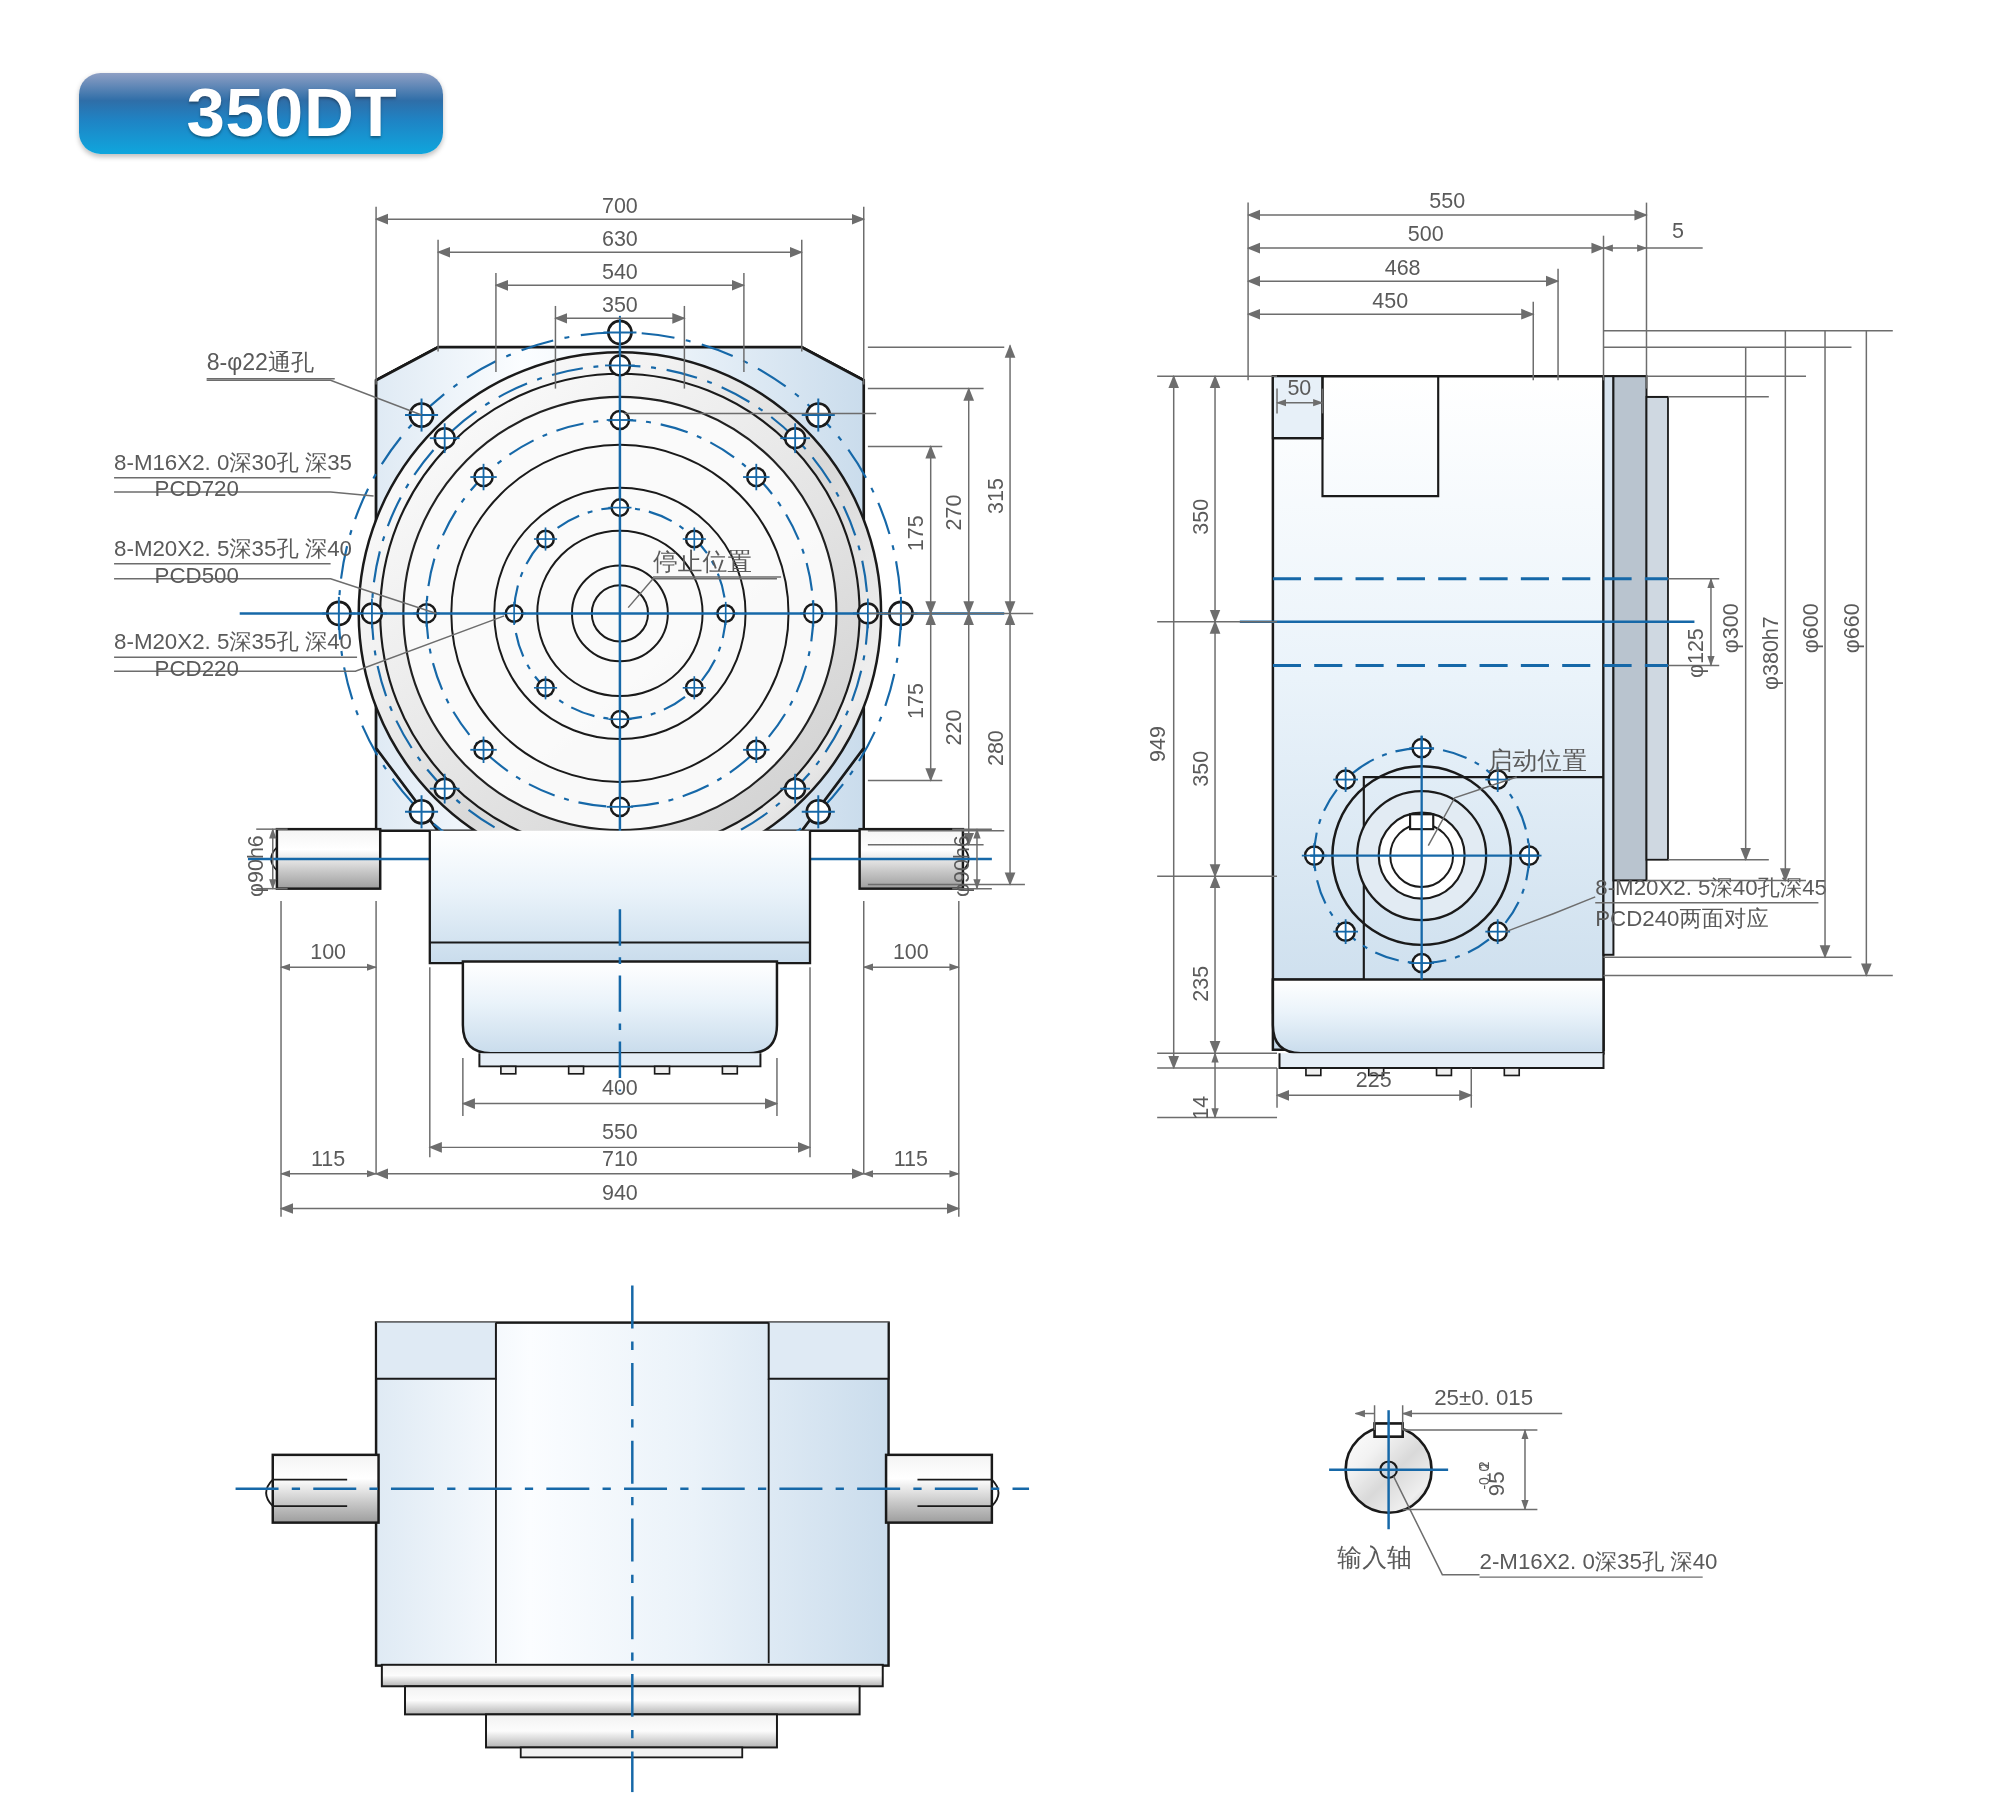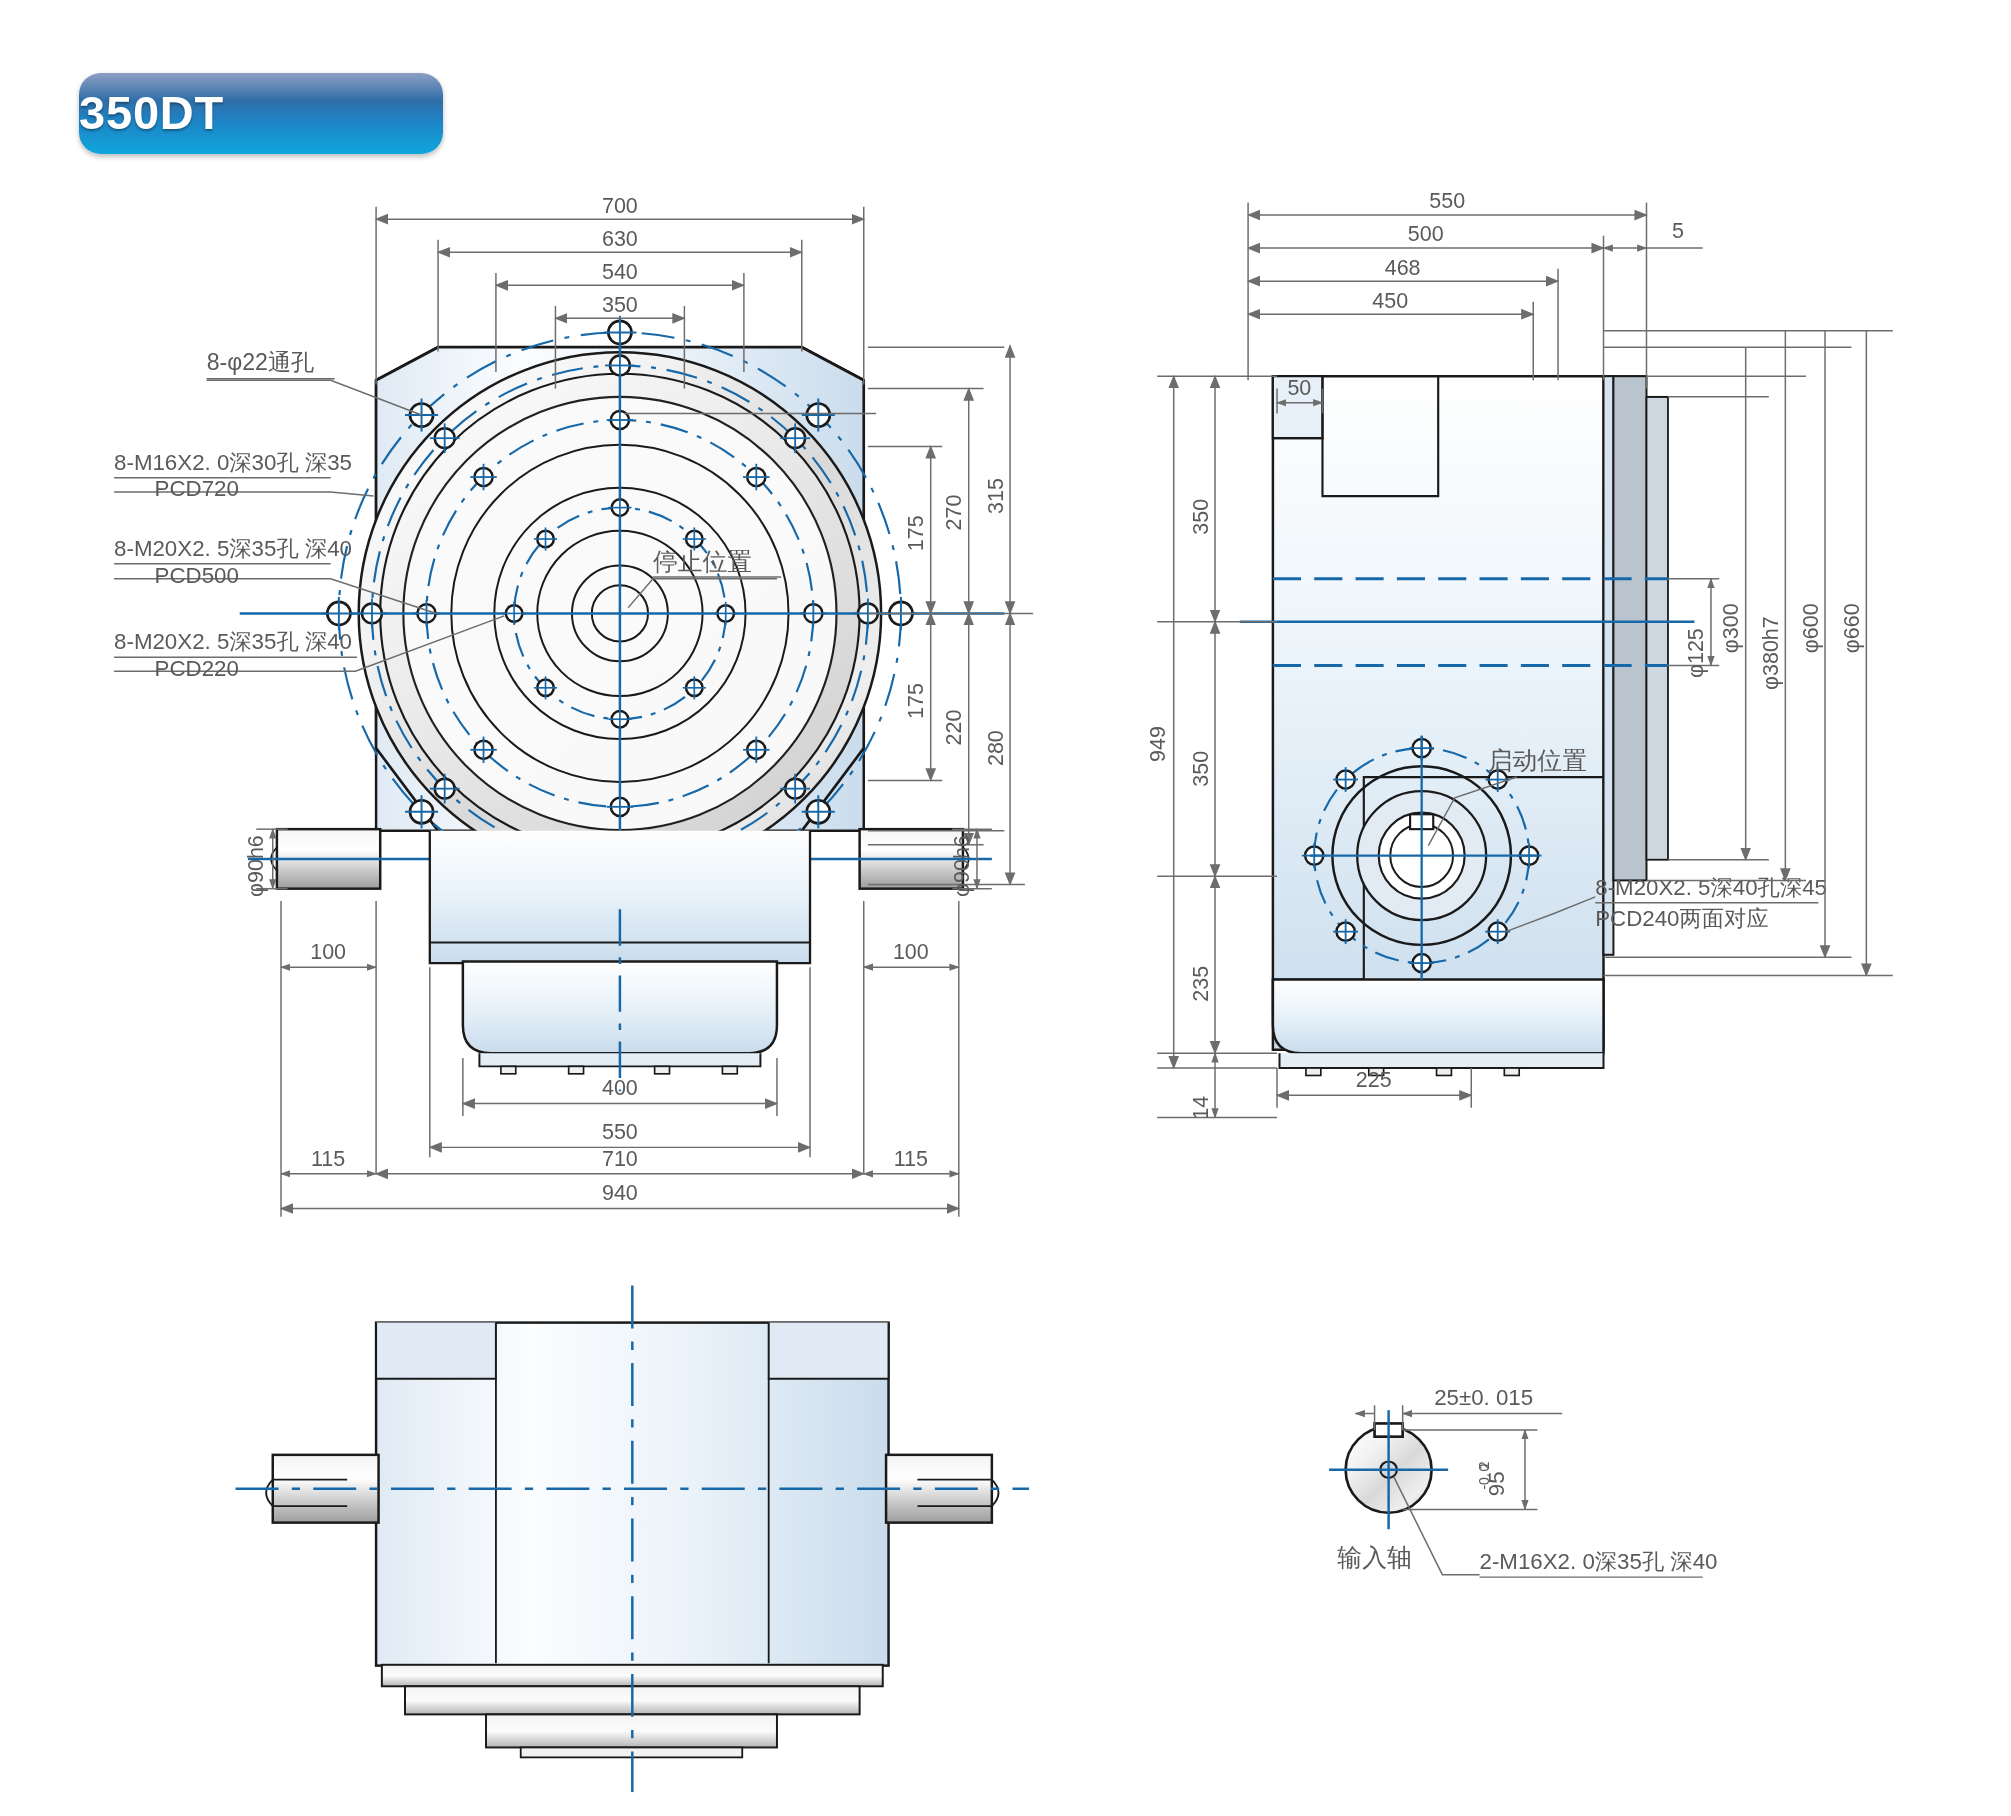--- a/index.html
+++ b/index.html
@@ -3,23 +3,23 @@
 <meta charset="utf-8">
 <style>
   html,body{margin:0;padding:0;background:#ffffff;}
   body{font-family:"Liberation Sans", sans-serif;}
   #sheet{position:relative;width:2011px;height:1817px;background:#fff;overflow:hidden;}
   #sheet svg{position:absolute;left:0;top:0;}
   .badge{position:absolute;left:79px;top:73px;width:364px;height:81px;border-radius:21.5px;
          background:linear-gradient(180deg,#8e9fc4 0%,#2f6ea8 34%,#1f83c4 58%,#0fa6dd 100%);
          box-shadow:0 2.5px 5px rgba(0,0,0,.25);}
   .badge span{position:absolute;left:0;top:50%;transform:translateY(-52%);width:100%;
-         color:#fff;font-size:47px;font-weight:bold;letter-spacing:0.8px;
+         text-align:center;color:#fff;font-size:69px;font-weight:bold;letter-spacing:0.8px;
          font-family:"Liberation Sans", sans-serif;
-         text-shadow:0 1.7px 2.5px rgba(0,0,0,.35);}
+         text-shadow:0 1.7px 2.5px rgba(0,0,0,.35);padding-left:31px;}
 </style>
 </head>
 <body>
 
 <div id="sheet">
 
   <div class="badge">
     <span>350DT</span>
   </div>
 

